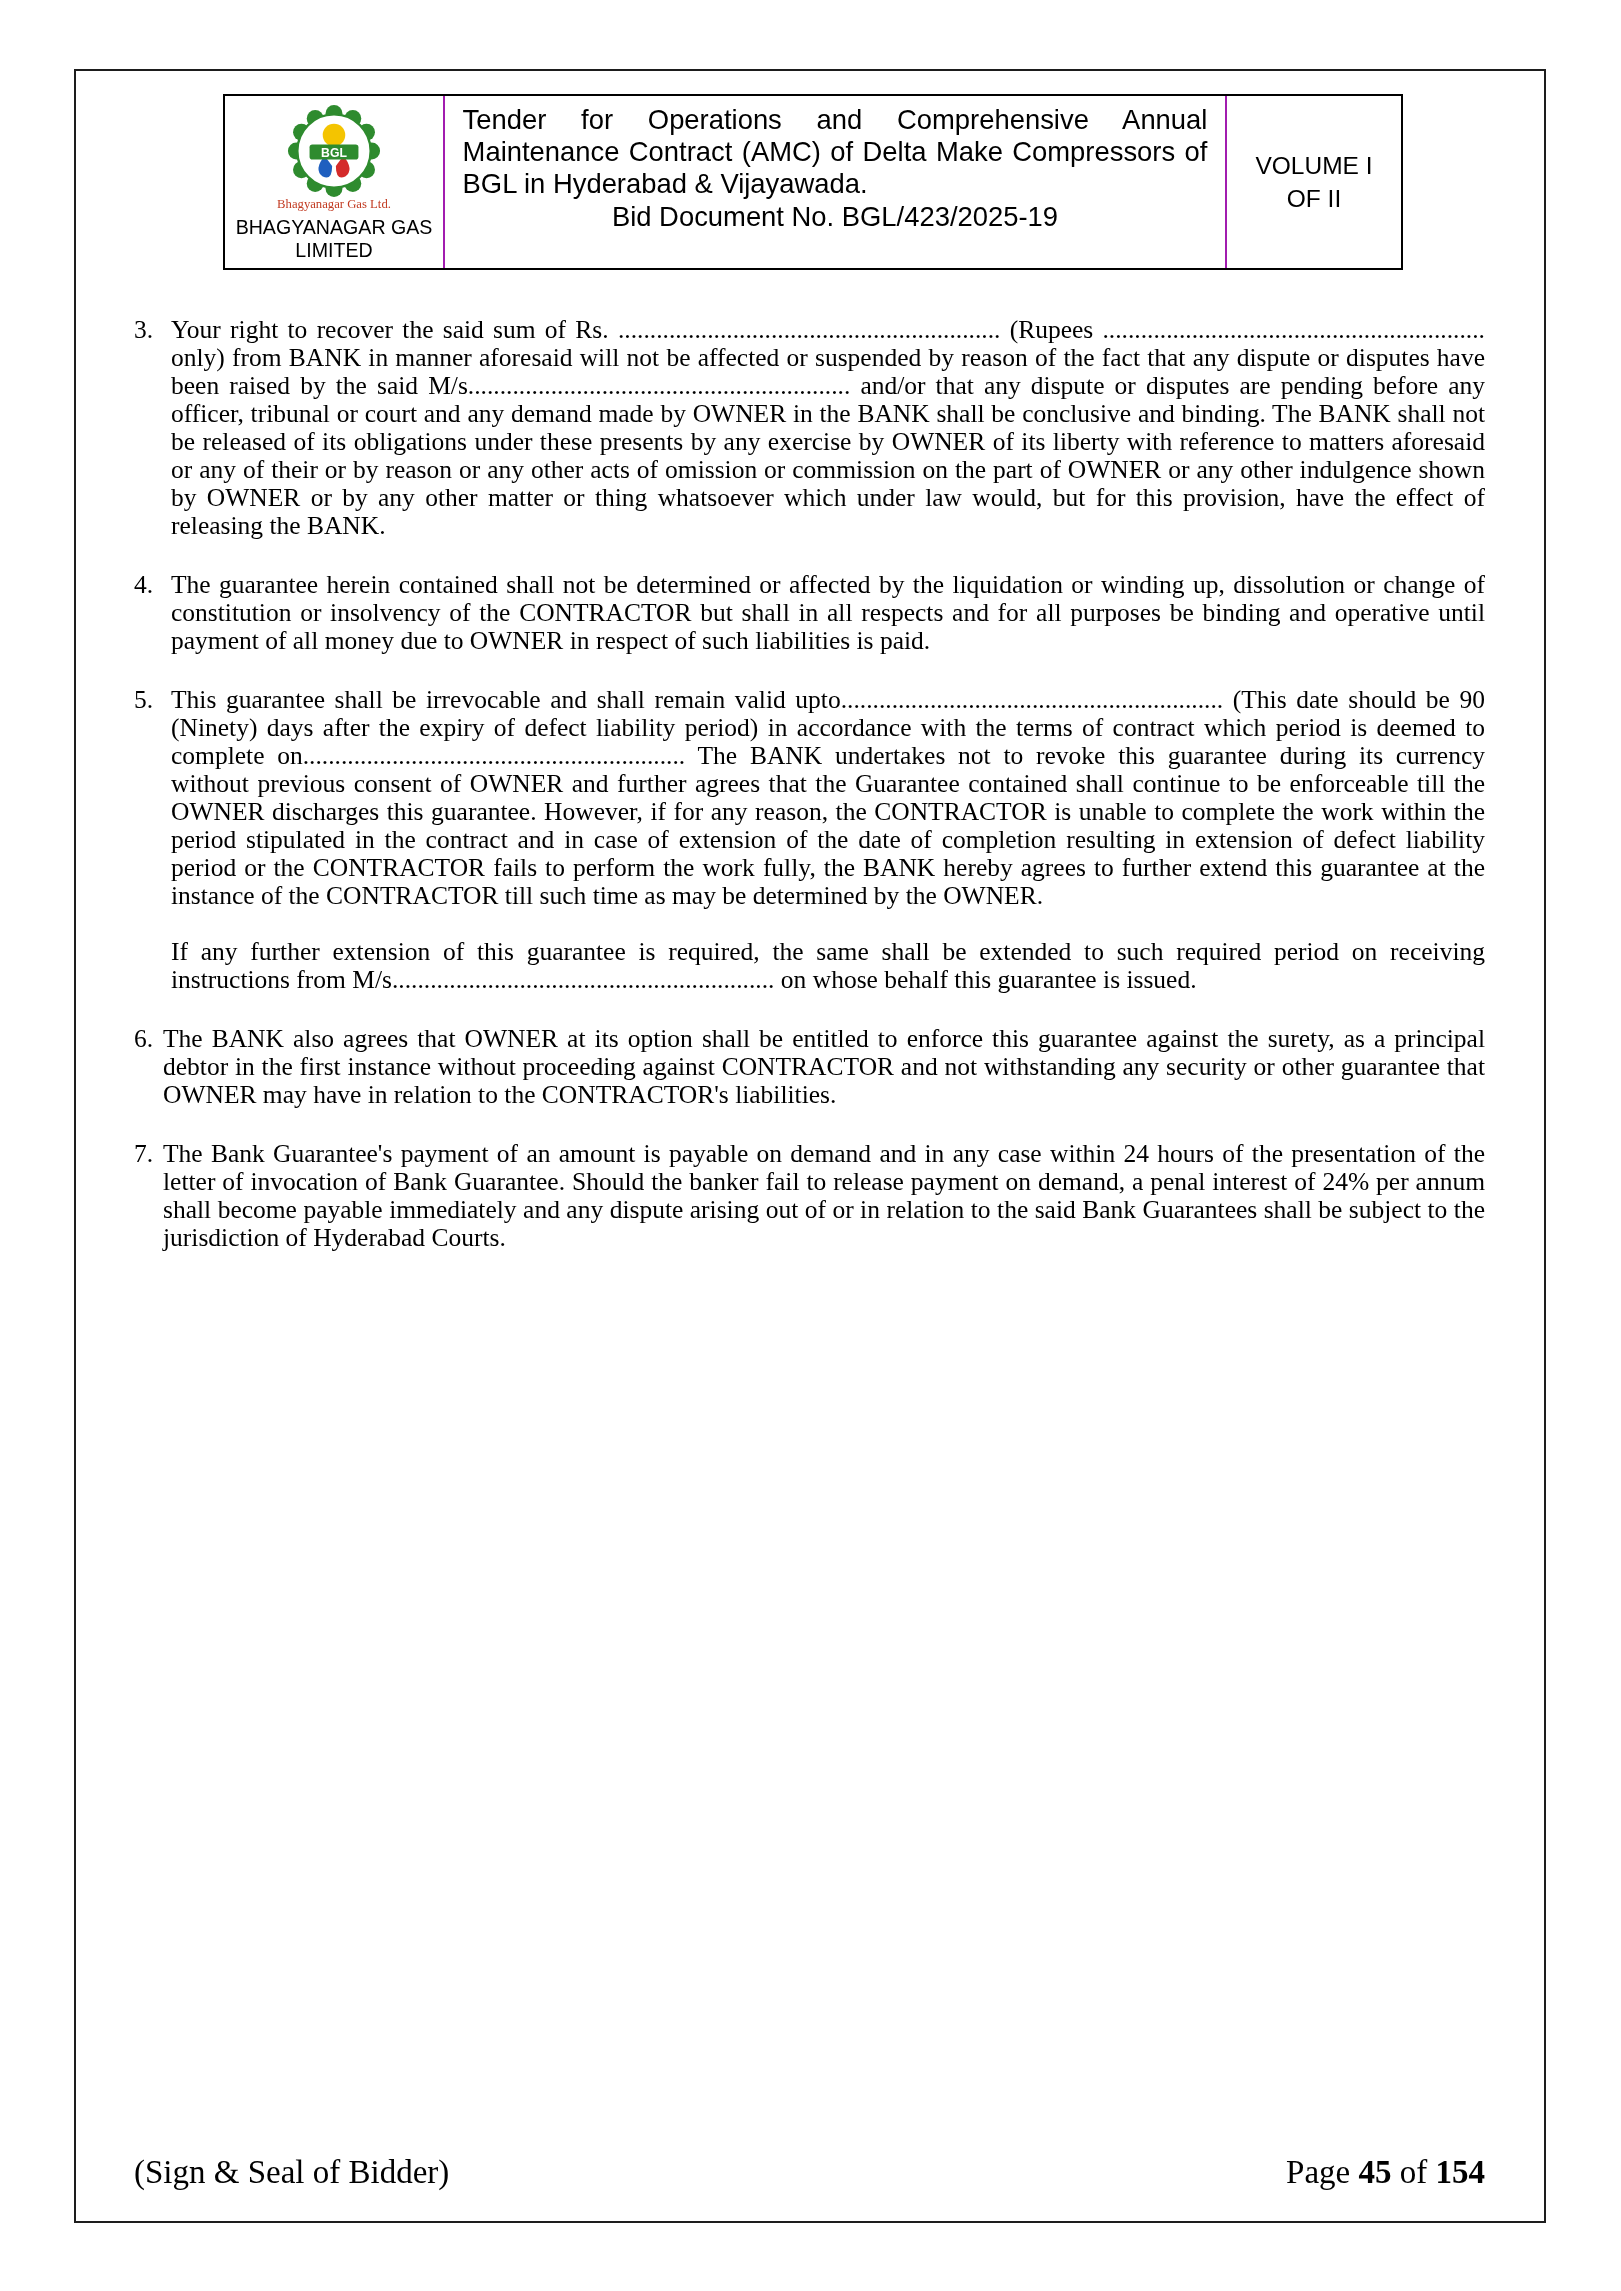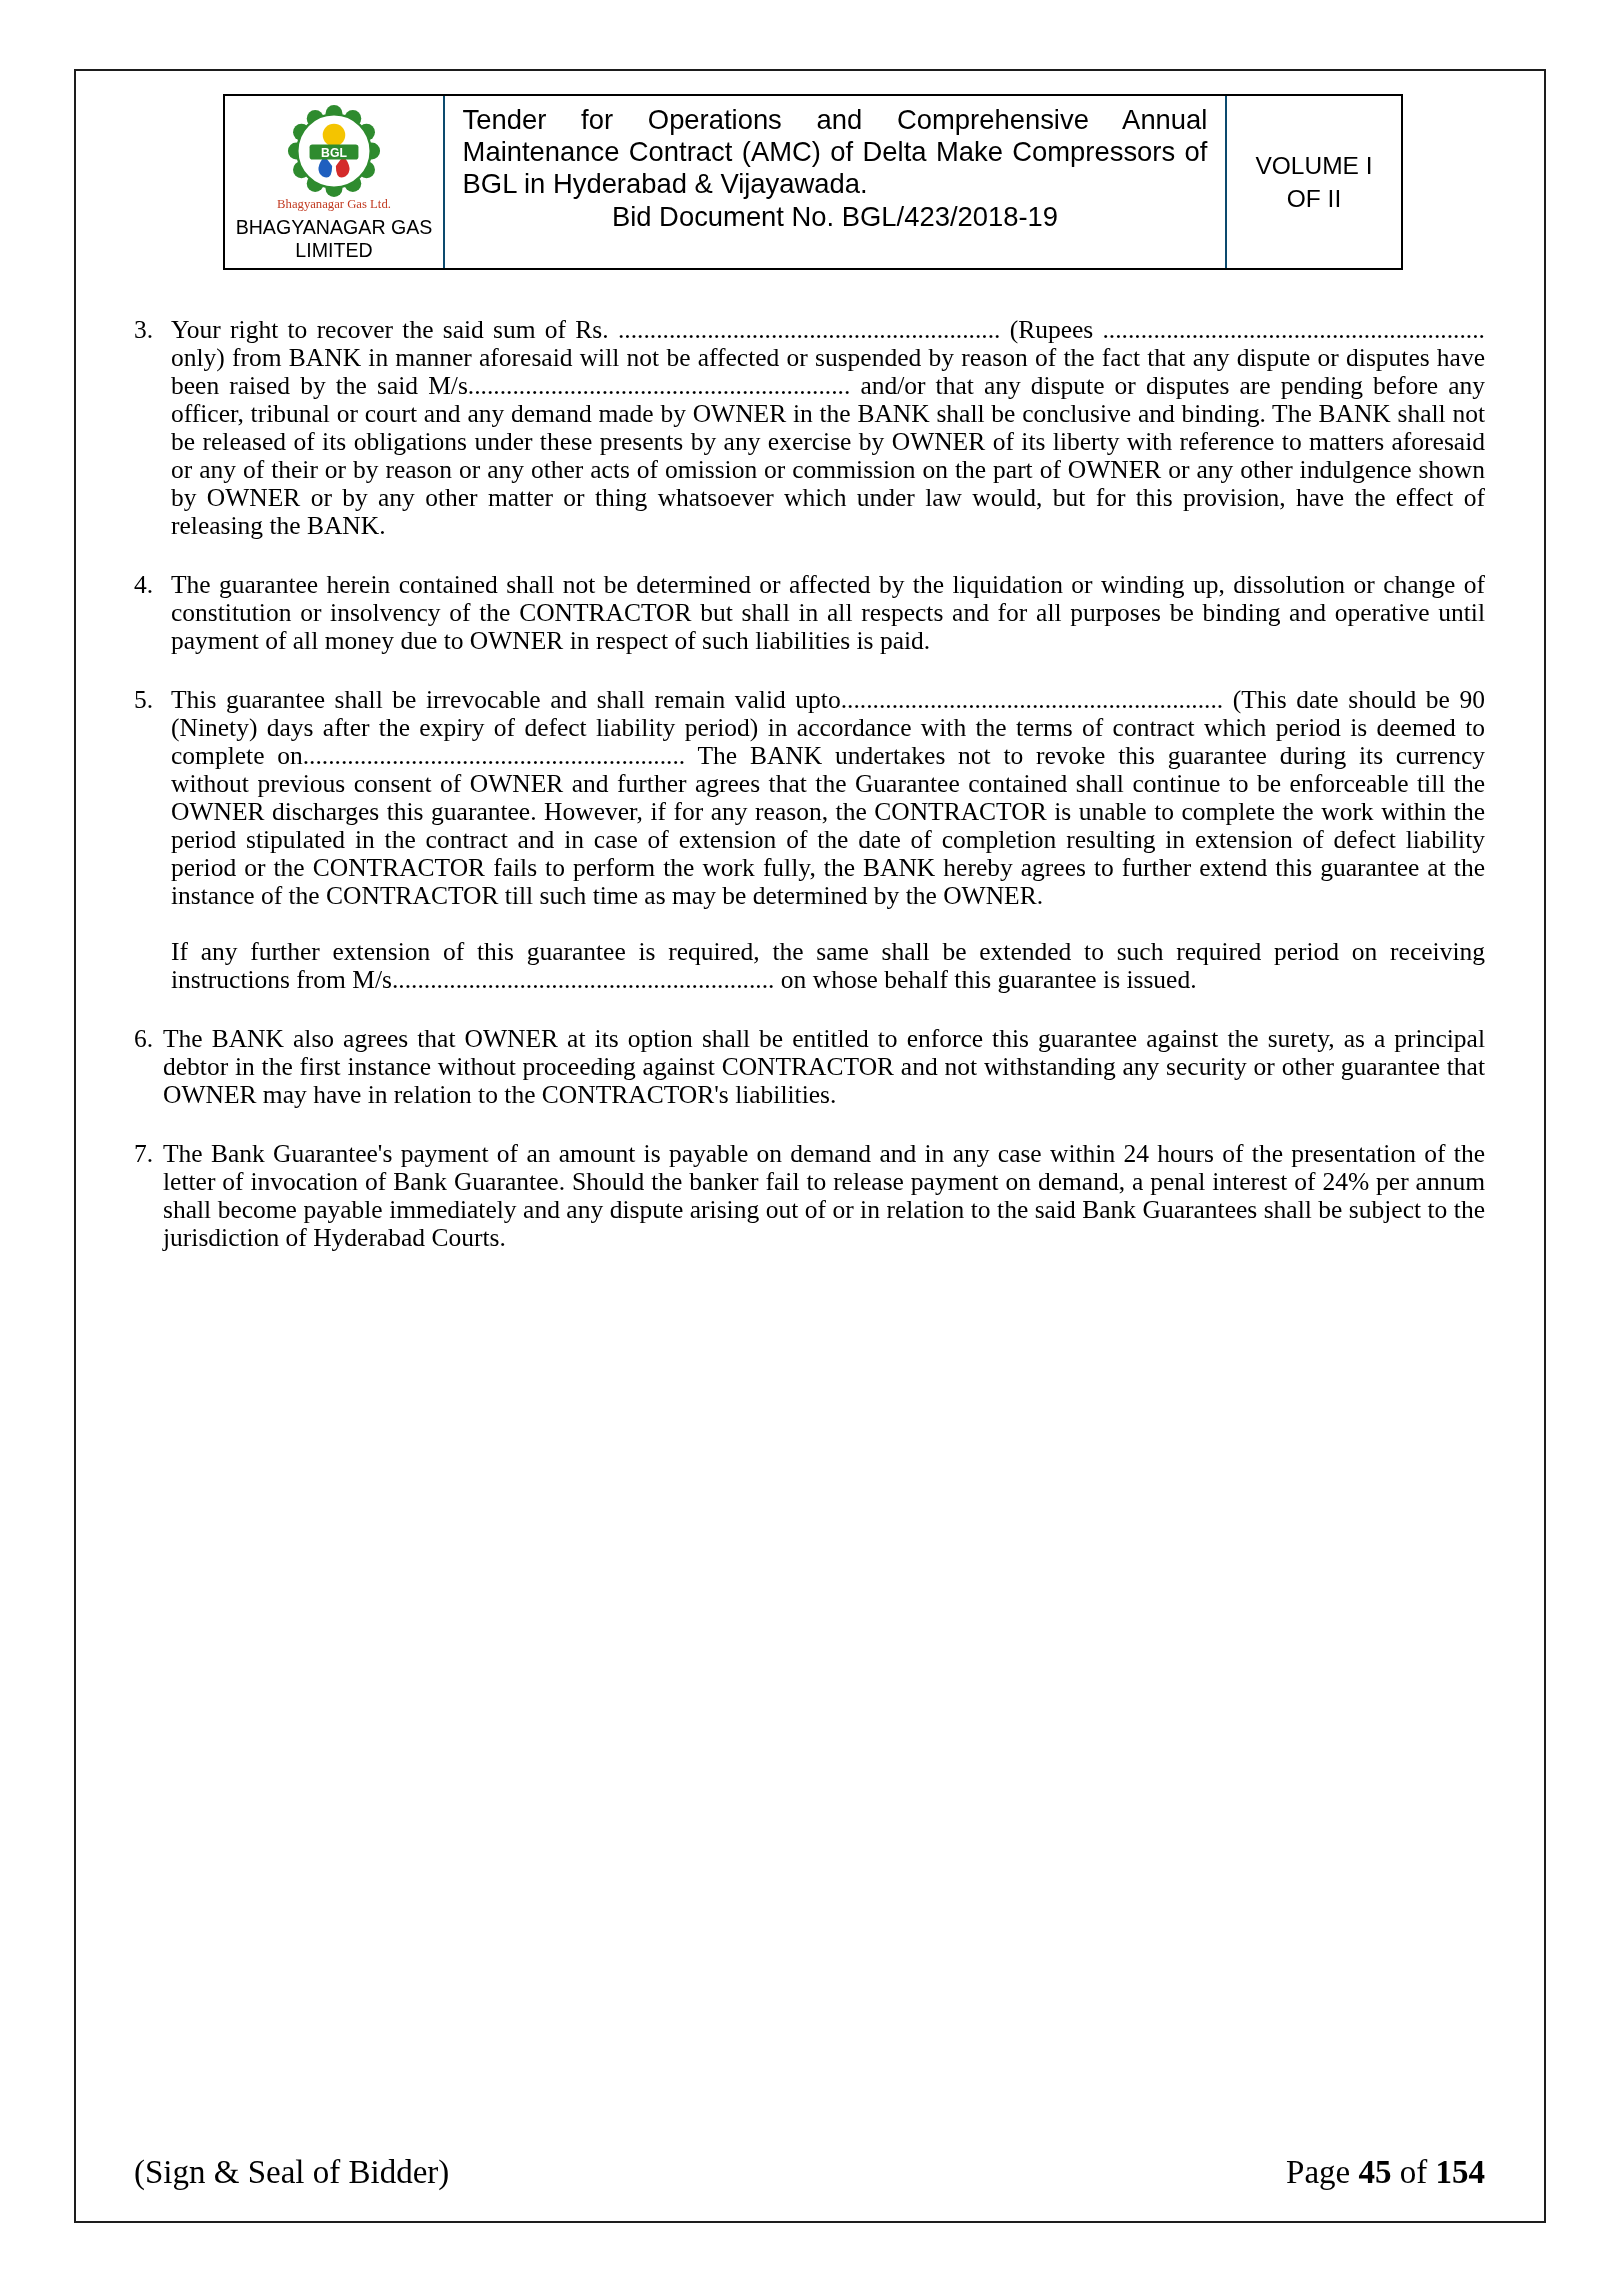--- a/index.html
+++ b/index.html
@@ -19,21 +19,21 @@
   
   .header-table {
     position: absolute;
     left: 223px; top: 94px;
     width: 1180px;
     display: grid;
     grid-template-columns: 218px auto 176px;
     border: 2px solid #000;
     background: #fff;
   }
-  .cell { border-left: 2px solid #0c4a6e; }
+  .cell { border-left: 2px solid #a21caf; }
   .cell:first-child { border-left: none; }
   .logo-cell {
     display: flex; flex-direction: column;
     align-items: center;
     padding: 7.8px 3.9px 5.9px;
   }
   .logo-sub {
     font-family: Liberation Serif, serif;
     font-size: 12.7px;
     color: #c23b22;
@@ -123,21 +123,21 @@
       </svg>
       <div class="logo-sub">Bhagyanagar Gas Ltd.</div>
       <div class="org-name">
         <div>BHAGYANAGAR GAS</div>
         <div>LIMITED</div>
       </div>
     </div>
 
     <div class="cell title-cell">
       <p class="tender-title">Tender for Operations and Comprehensive Annual Maintenance Contract (AMC) of Delta Make Compressors of BGL in Hyderabad &amp; Vijayawada.</p>
-      <p class="bid-doc">Bid Document No. BGL/423/2018-19</p>
+      <p class="bid-doc">Bid Document No. BGL/423/2025-19</p>
     </div>
 
     <div class="cell volume-cell">
       <div>VOLUME I</div>
       <div>OF II</div>
     </div>
 
   </header>
 
   <main class="content">

